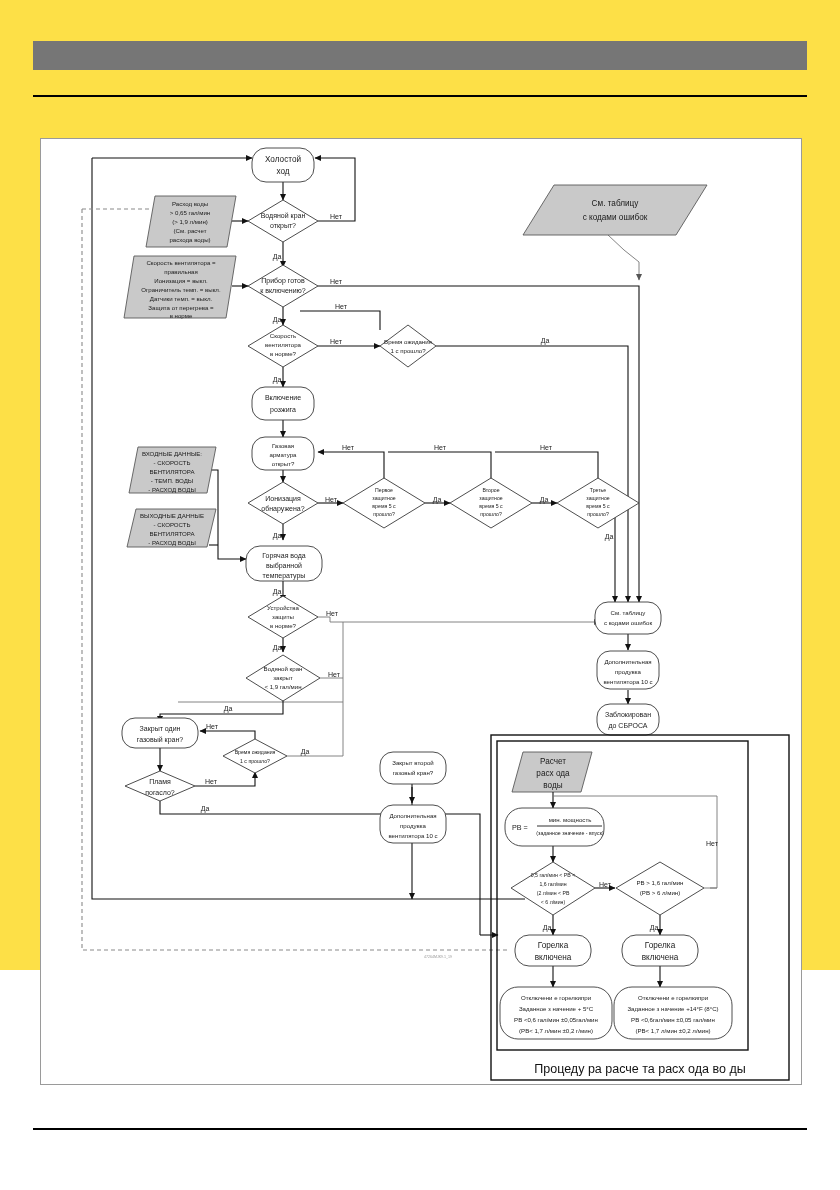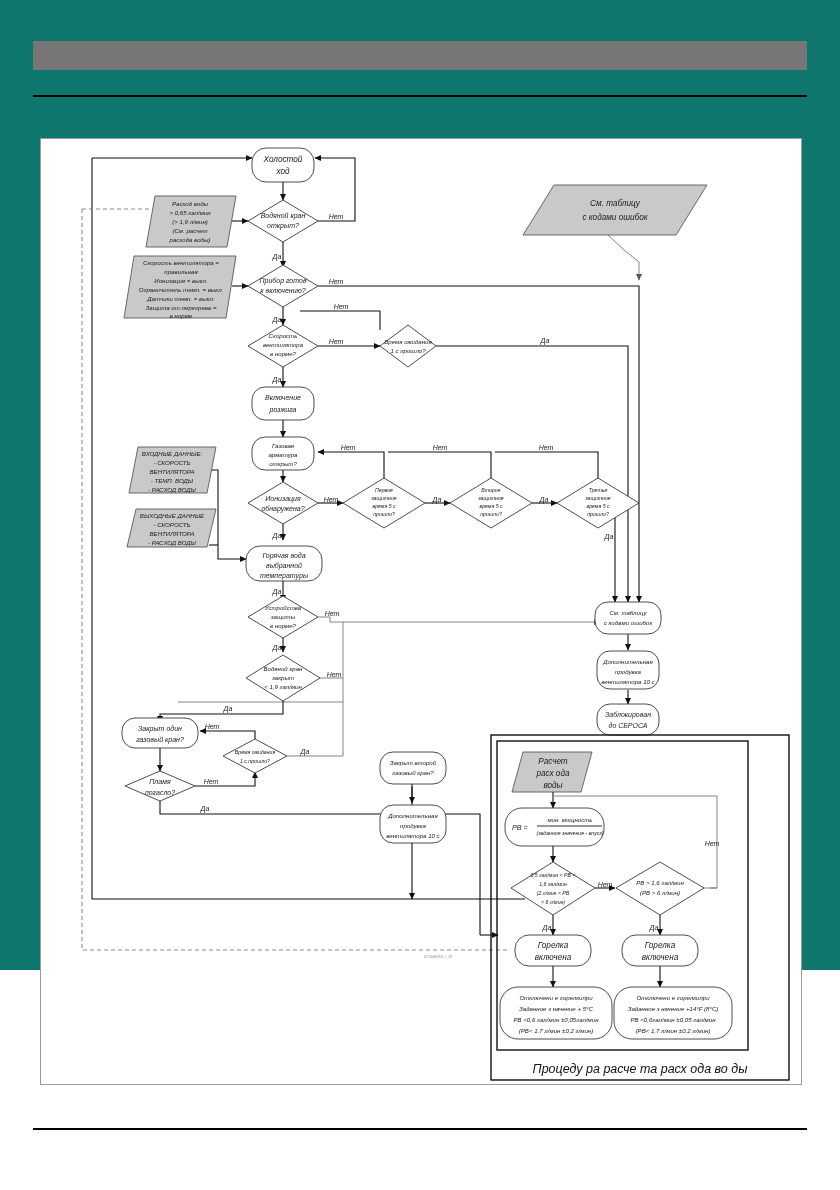--- a/index.html
+++ b/index.html
@@ -1,17 +1,17 @@
 <!DOCTYPE html>
 <html><head>
 <meta charset="utf-8">
 <style>
   html,body{margin:0;padding:0;background:#ffffff;}
   body{width:840px;height:1190px;font-family:"Liberation Sans",sans-serif;position:relative;overflow:hidden;}
-  #page{position:relative;width:840px;height:970px;background:#0f766e;font-style:italic;}
+  #page{position:relative;width:840px;height:970px;background:#fde047;}
   .hdr-bar{position:absolute;left:33px;top:41px;width:774px;height:29px;background:#767676;}
   .hdr-rule{position:absolute;left:33px;top:95px;width:774px;height:2px;background:#000;}
   .ftr-rule{position:absolute;left:33px;top:1128px;width:774px;height:2px;background:#000;}
   .chart-frame{position:absolute;left:40px;top:138px;width:760px;height:945px;border:1px solid #9a9a9a;background:#fff;}
   svg#flow{position:absolute;left:0;top:0;}
   text{font-family:"Liberation Sans",sans-serif;fill:#1a1a1a;}
   .nd{font-size:8.2px;text-anchor:middle;}
   .nd-sm{font-size:7px;text-anchor:middle;}
   .nd-xs{font-size:6.1px;text-anchor:middle;}
   .nd-xxs{font-size:5.2px;text-anchor:middle;}

